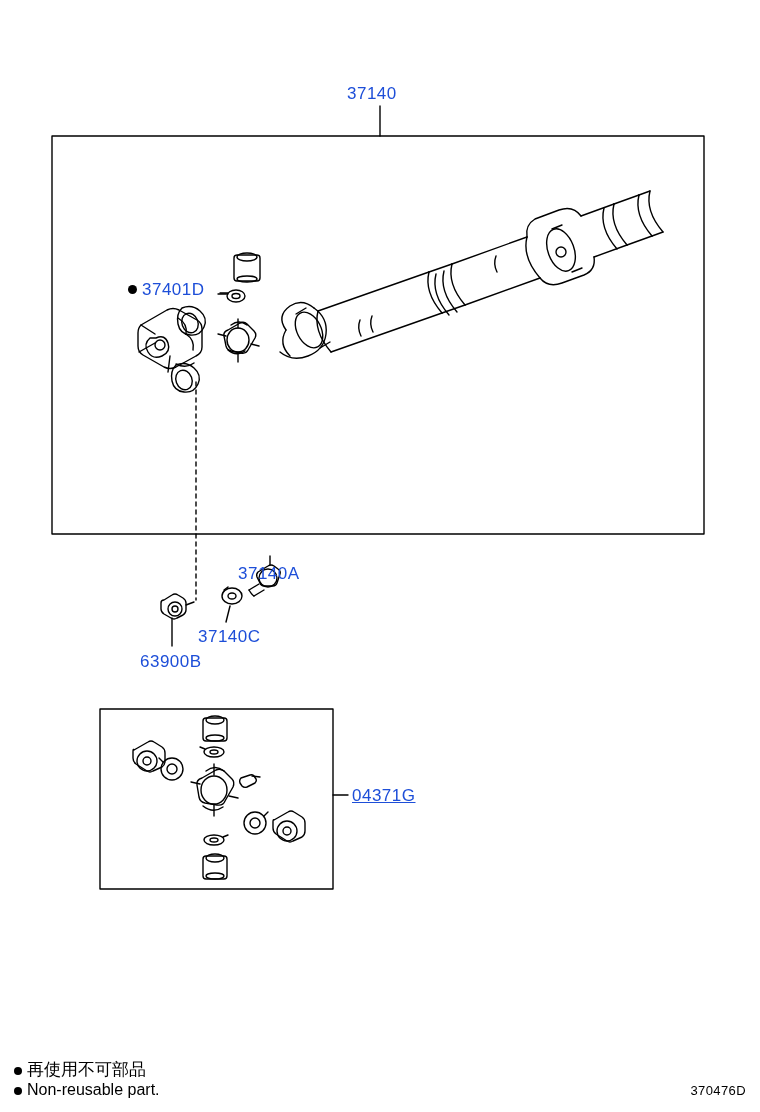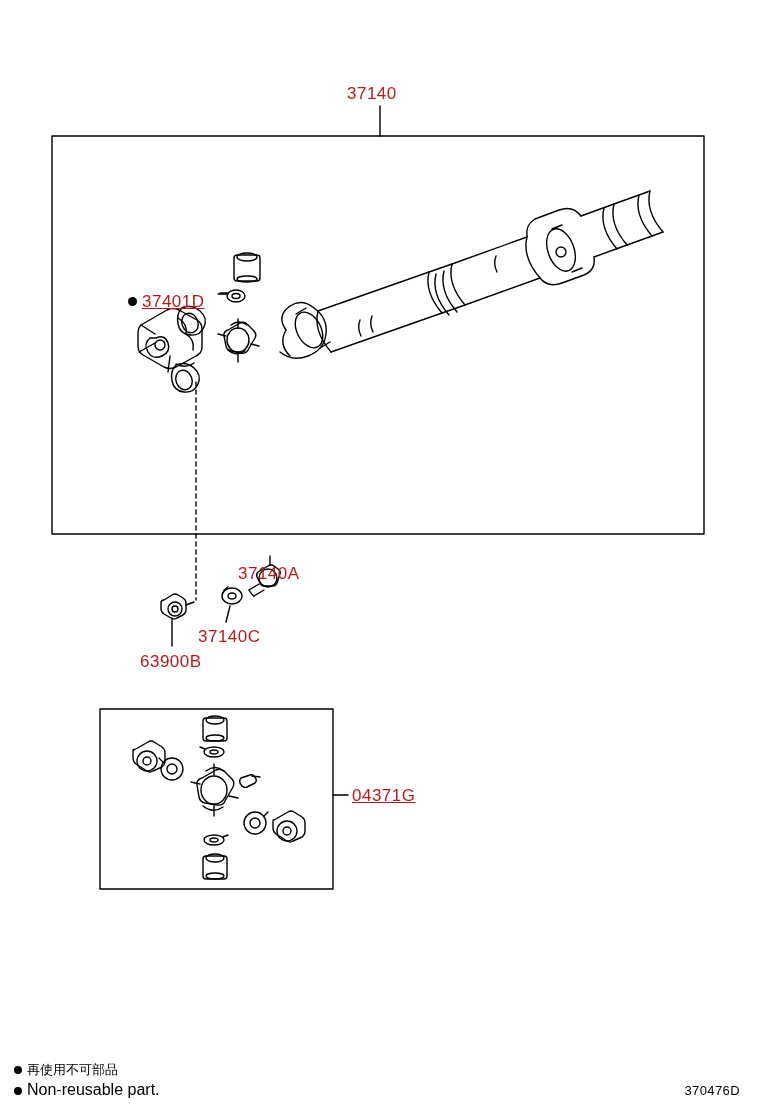--- a/index.html
+++ b/index.html
@@ -23,35 +23,35 @@
     position: absolute;
     left: 0;
     top: 0;
     width: 760px;
     height: 1112px;
   }
   .lbl {
     position: absolute;
     font-size: 17px;
     letter-spacing: 0.5px;
-    color: #b91c1c;
+    color: #1d4ed8;
     white-space: nowrap;
   }
   .lbl.bulletdot::before {
     content: "";
     display: inline-block;
     width: 9px;
     height: 9px;
     border-radius: 50%;
     background: #000;
     margin-right: 5px;
     vertical-align: 1px;
   }
   #label-37140 { left: 347px; top: 84px; }
-  #label-37401D { left: 128px; top: 292px; text-decoration: underline; }
+  #label-37401D { left: 128px; top: 280px; }
   #label-37140A { left: 238px; top: 564px; }
   #label-37140C { left: 198px; top: 627px; }
   #label-37140B { left: 140px; top: 652px; }
   #label-04371G { left: 352px; top: 786px; text-decoration: underline; }
 
   .footnote {
     position: absolute;
     left: 14px;
     font-size: 12px;
     line-height: 14px;
@@ -59,25 +59,25 @@
   }
   .footnote .dot {
     display: inline-block;
     width: 8px;
     height: 8px;
     border-radius: 50%;
     background: #000;
     margin-right: 5px;
     vertical-align: 0px;
   }
-  #footnote-jp { top: 1063px; font-size: 13px; }
+  #footnote-jp { top: 1063px; font-size: 17px; }
   #footnote-en { top: 1083px; font-size: 16px; }
   #diagram-code {
     position: absolute;
-    right: 20px;
+    right: 14px;
     top: 1083px;
     font-size: 13px;
     letter-spacing: 0.4px;
   }
 </style>
 </head>
 <body>
 
 <div class="diagram-root">
 

